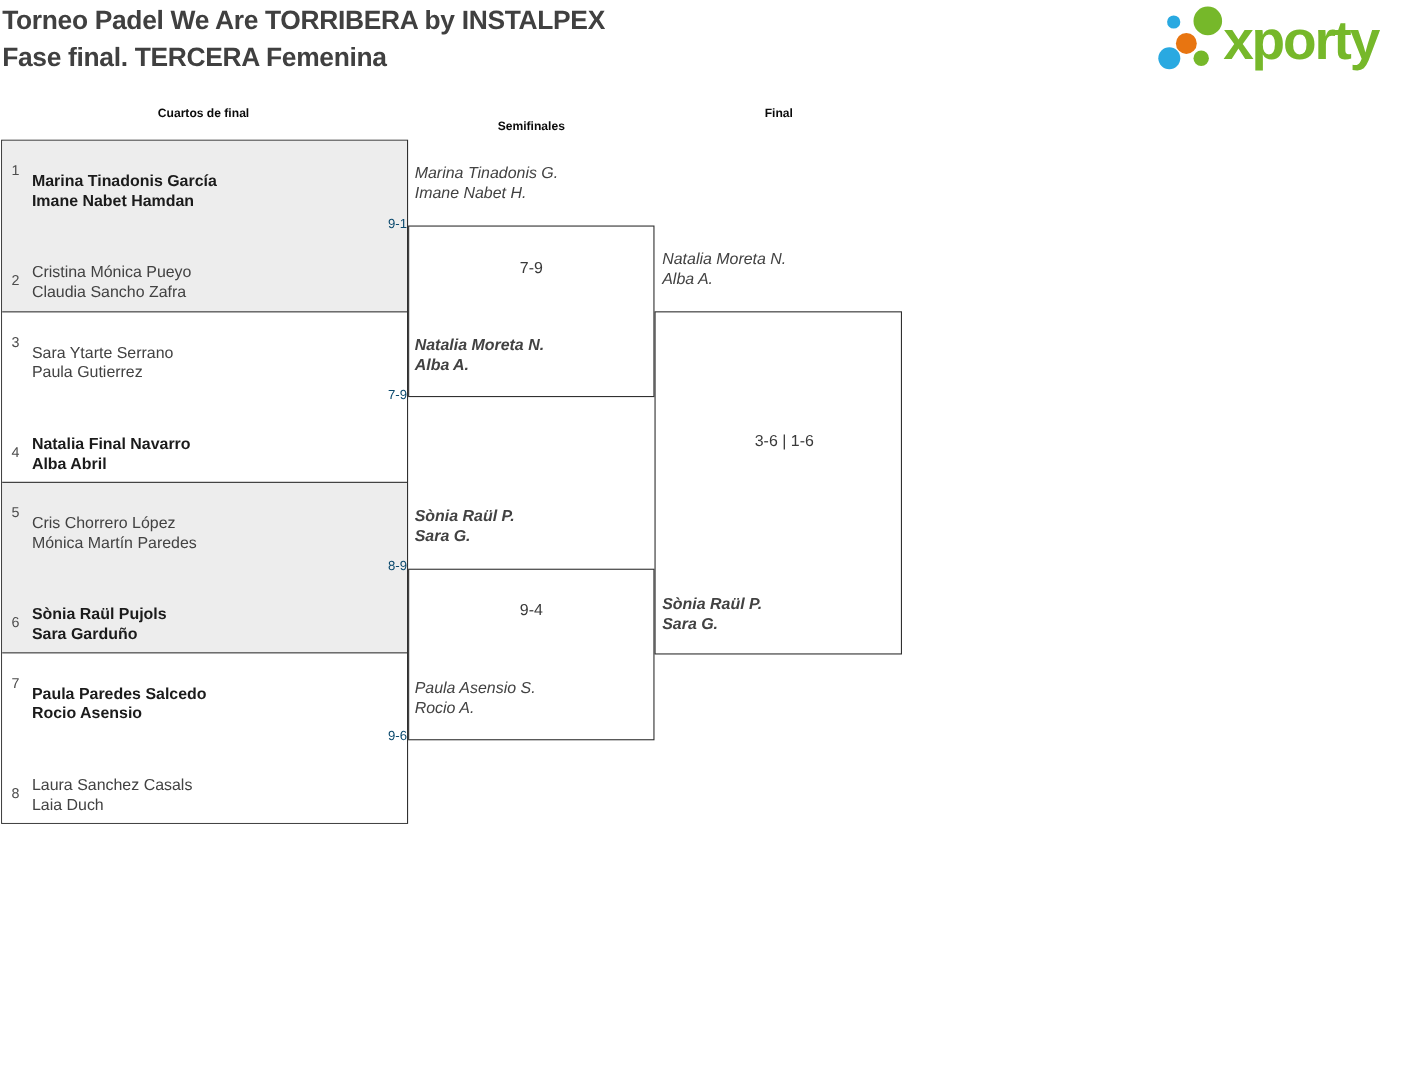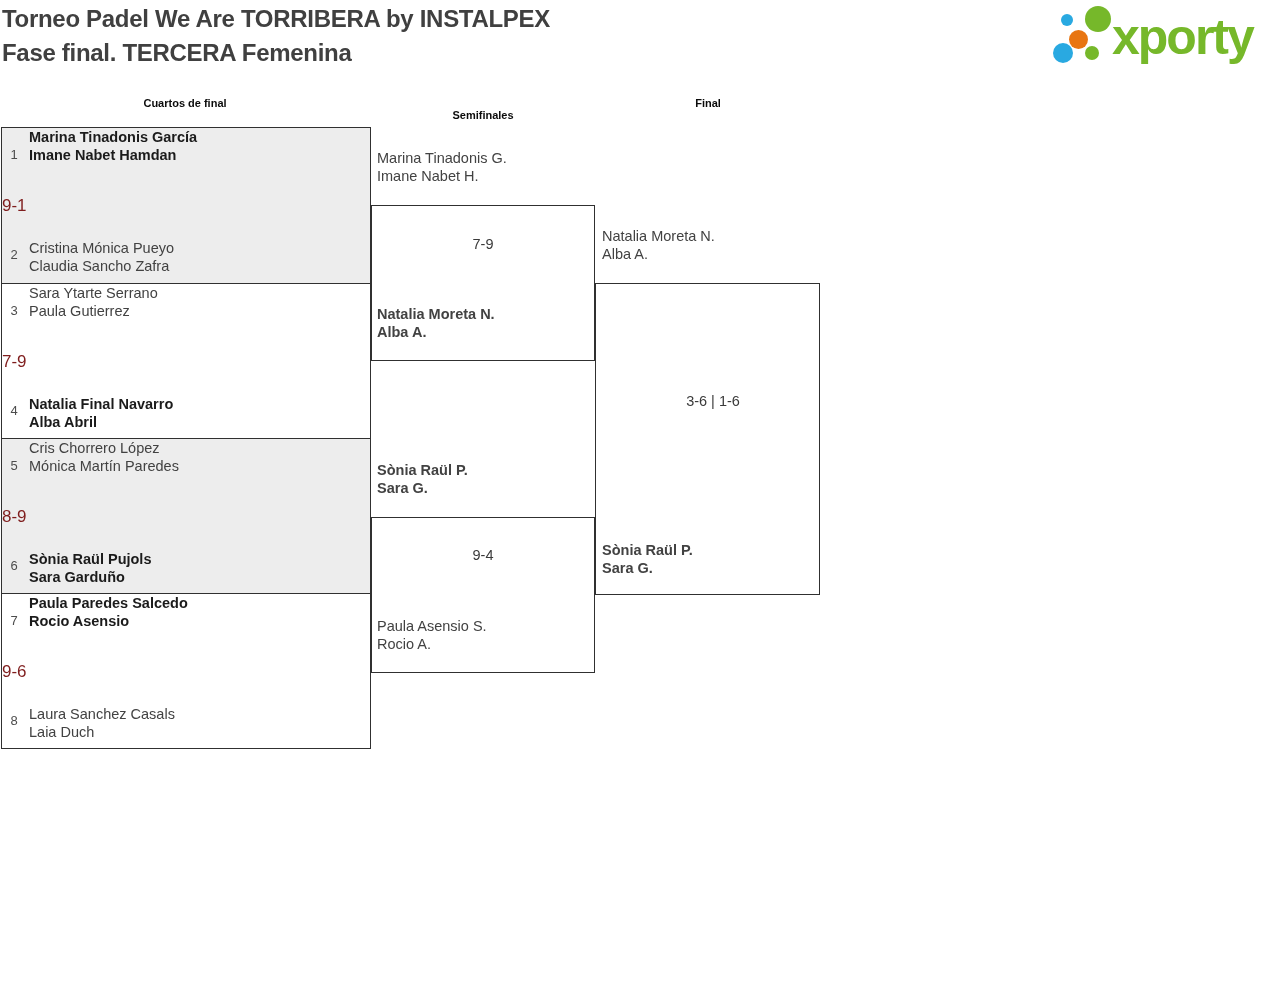--- a/index.html
+++ b/index.html
@@ -33,34 +33,34 @@
   .qf-col { position:absolute; left:1px; top:127px; width:370px; border:1px solid #303030; }
   .qf-box { position:relative; height:155px; background:#ffffff; }
   .qf-box + .qf-box { border-top:1px solid #303030; }
   .qf-box.shade { background:#ededed; }
 
   .seed { position:absolute; left:4px; width:16px; text-align:center;
           font-size:13px; color:#4d4d4d; }
   .seed-top { top:19px; }
   .seed-bottom { top:119px; }
   .team { position:absolute; left:27px; font-size:14.5px; line-height:18px; color:#424242; }
-  .team-top { top:0; }
+  .team-top { top:28px; }
   .team-bottom { top:111px; }
   .winner { font-weight:700; color:#1b1b1b; }
-  .qf-score { position:absolute; left:0; right:0; top:68px; text-align:left;
-              font-size:17px; color:#7f1d1d; }
+  .qf-score { position:absolute; left:0; right:0; top:68px; text-align:right;
+              font-size:12px; color:#0c4a6e; }
 
   
   .match-frame { position:absolute; border:1px solid #303030; background:transparent; }
   .sf1-box { left:371px; top:205px; width:224px; height:156px; }
   .sf2-box { left:371px; top:517px; width:224px; height:156px; }
   .final-box { left:595px; top:283px; width:225px; height:312px; }
 
   
-  .flabel { position:absolute; font-size:14.5px; line-height:18px; color:#424242; }
+  .flabel { position:absolute; font-size:14.5px; line-height:18px; color:#424242;font-style:italic; }
   .lbl-sf1-top { left:377px; top:149px; }
   .lbl-sf1-bot { left:377px; top:305px; }
   .lbl-sf2-top { left:377px; top:461px; }
   .lbl-sf2-bot { left:377px; top:617px; }
   .lbl-fin-top { left:602px; top:227px; }
   .lbl-fin-bot { left:602px; top:541px; }
 
   .round-score { position:absolute; text-align:center; font-size:14.5px; color:#3a3a3a; }
   .sc-sf1 { left:371px; width:224px; top:236px; }
   .sc-sf2 { left:371px; width:224px; top:547px; }

